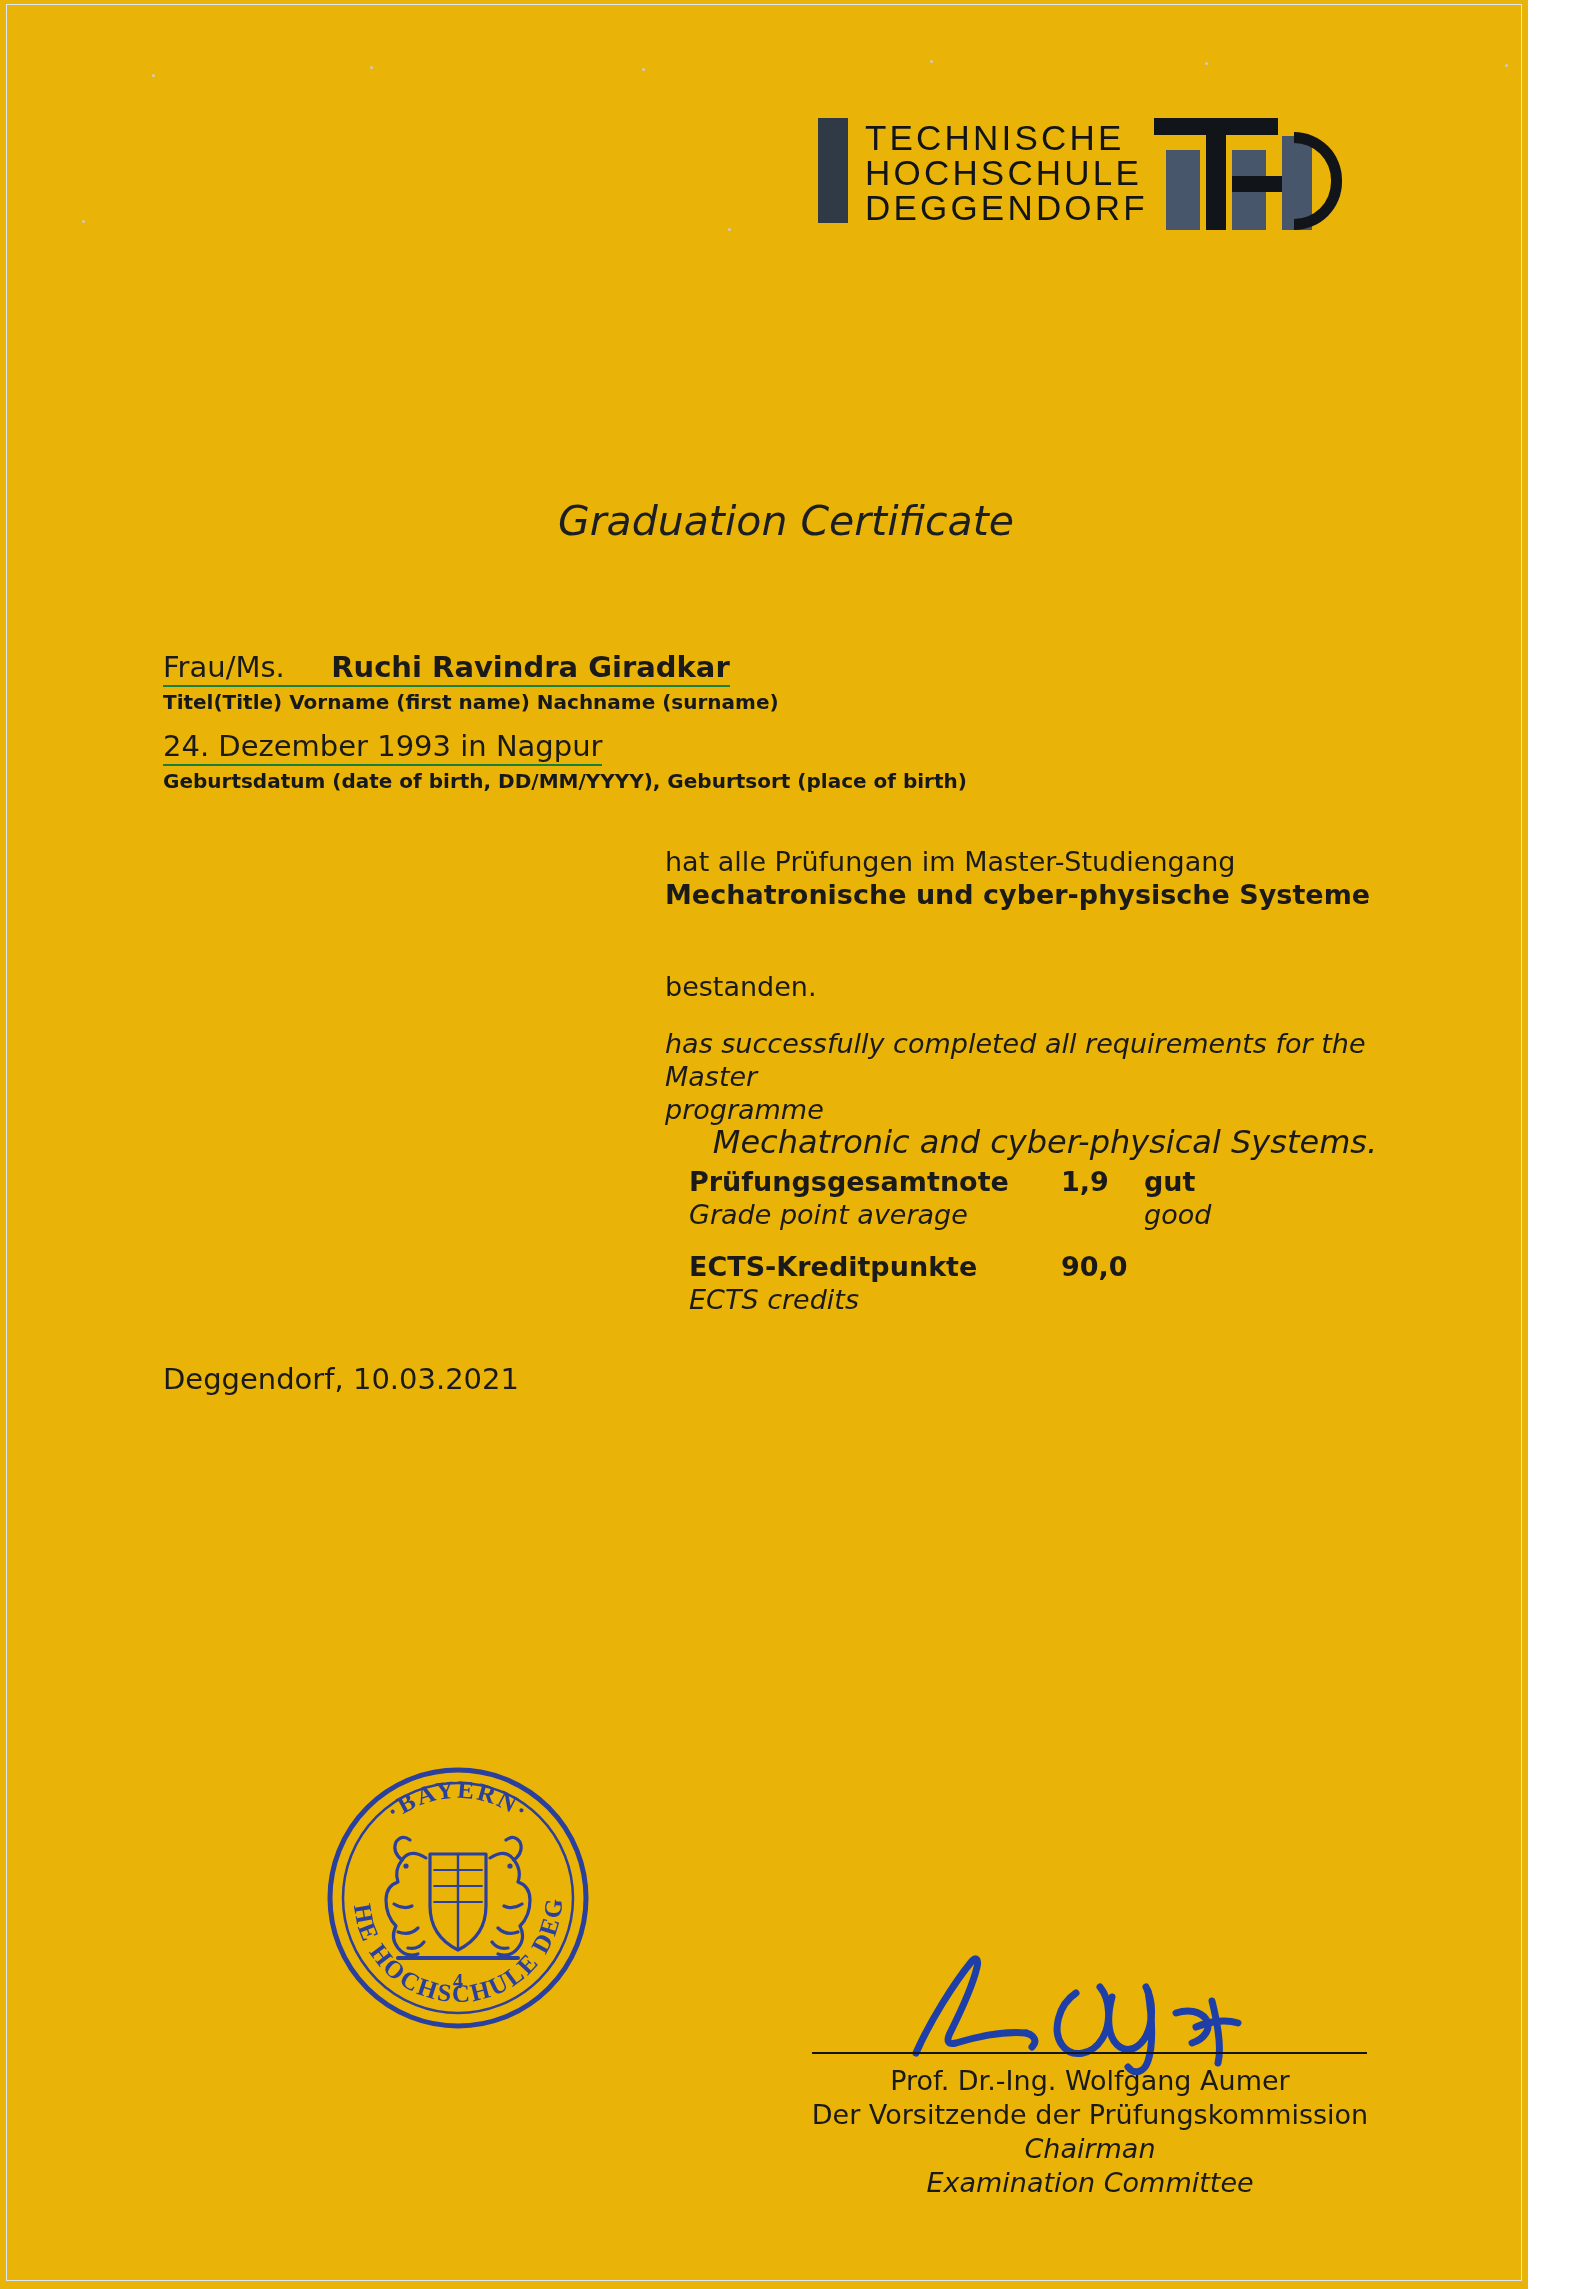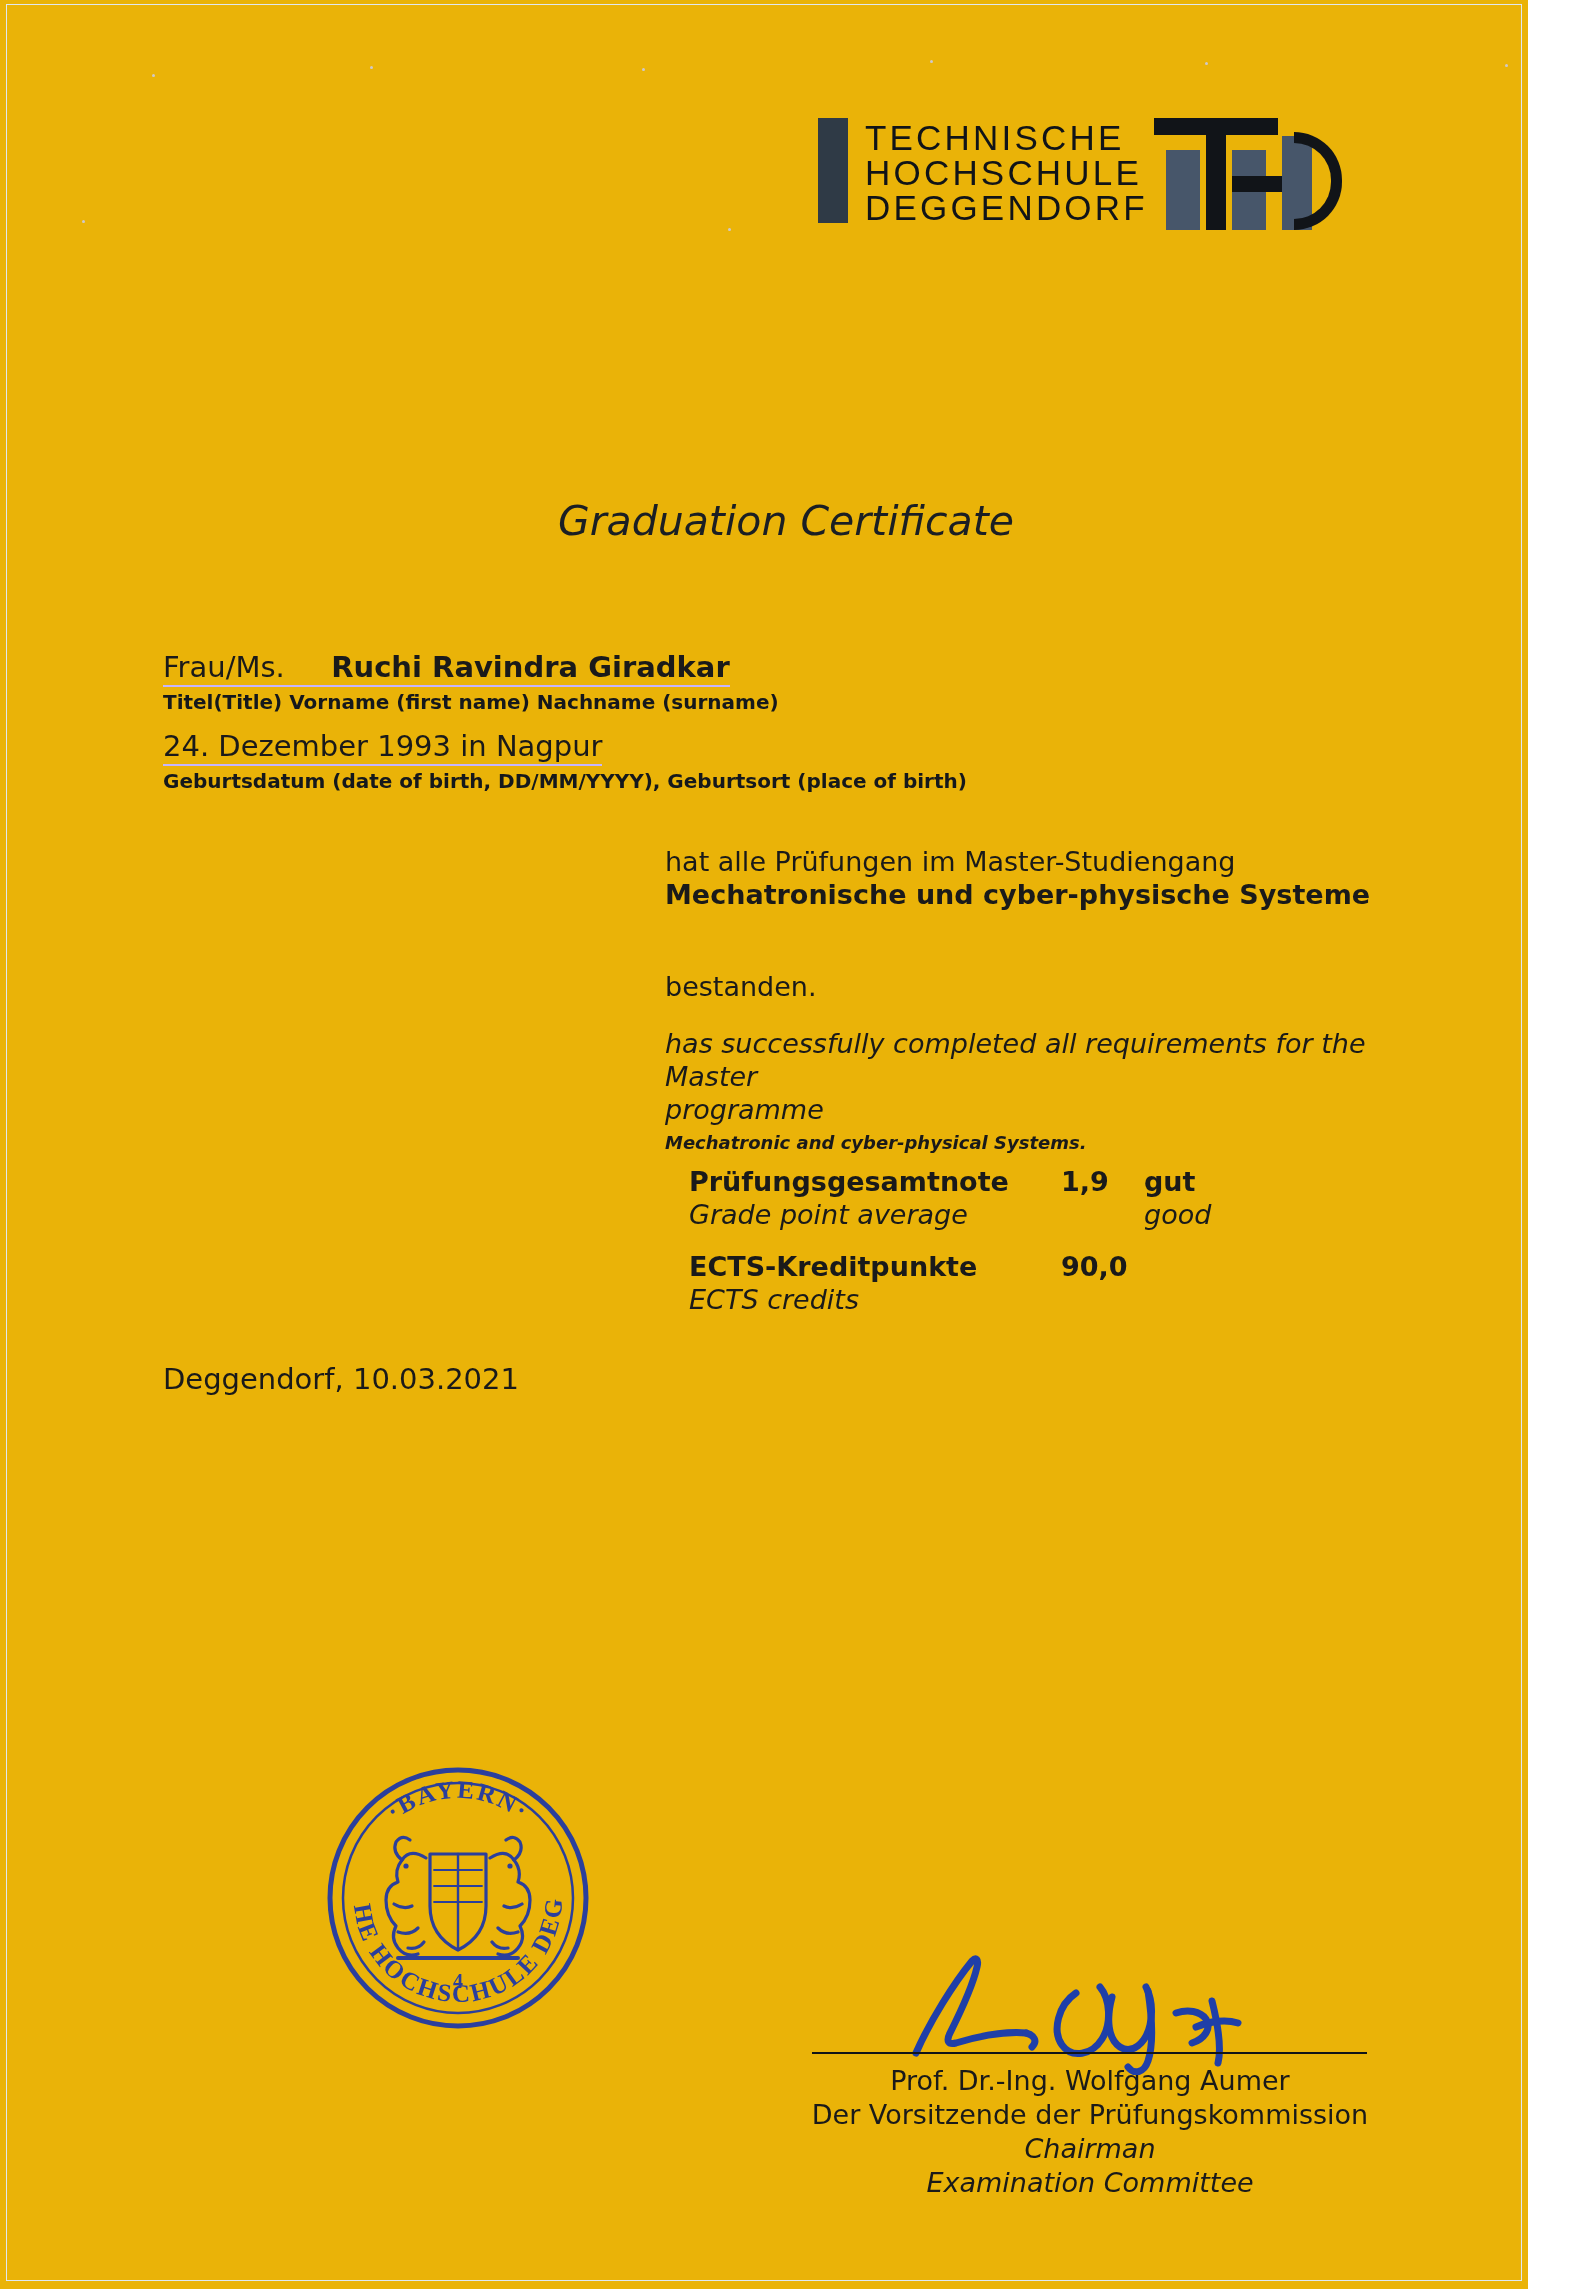--- a/index.html
+++ b/index.html
@@ -133,21 +133,21 @@
     font-weight: 400;
     color: #1b1f24;
   }
 
   
   .ident { position: absolute; left: 163px; }
   .ident-value {
     font-size: 29px;
     line-height: 34px;
     white-space: nowrap;
-    border-bottom: 2px solid #c4b5fd;
+    border-bottom: 2px solid #15803d;
     display: inline-block;
     padding-bottom: 1px;
   }
   .ident-value .strong { font-weight: 700; }
   .ident-caption {
     font-size: 20px;
     line-height: 24px;
     font-weight: 700;
     color: #15181c;
     margin-top: 3px;
@@ -155,21 +155,21 @@
   }
   #name-block { top: 650px; }
   #birth-block { top: 729px; }
 
   
   .body-col { position: absolute; left: 665px; }
   .ln { white-space: nowrap; }
   .de-reg { font-size: 27px; line-height: 33px; font-weight: 400; }
   .de-bold { font-size: 27px; line-height: 33px; font-weight: 700; }
   .en-it { font-size: 27px; line-height: 33px; font-style: italic; }
-  .en-bold-it { font-size: 18px; line-height: 33px; font-style: italic; font-weight: 700; }
+  .en-bold-it { font-size: 32px; line-height: 33px; font-style: italic; font-weight: 400; text-align: center; }
 
   #para-de { top: 845px; }
   #bestanden { top: 938px; margin-top: 32px; }
   #para-en { top: 1027px; width: 760px; }
   #para-en .ln { white-space: normal; }
 
   
   .grade-block { position: absolute; left: 665px; margin-left: 24px; }
   #grade-gpa { top: 1165px; }
   #grade-ects { top: 1250px; }

